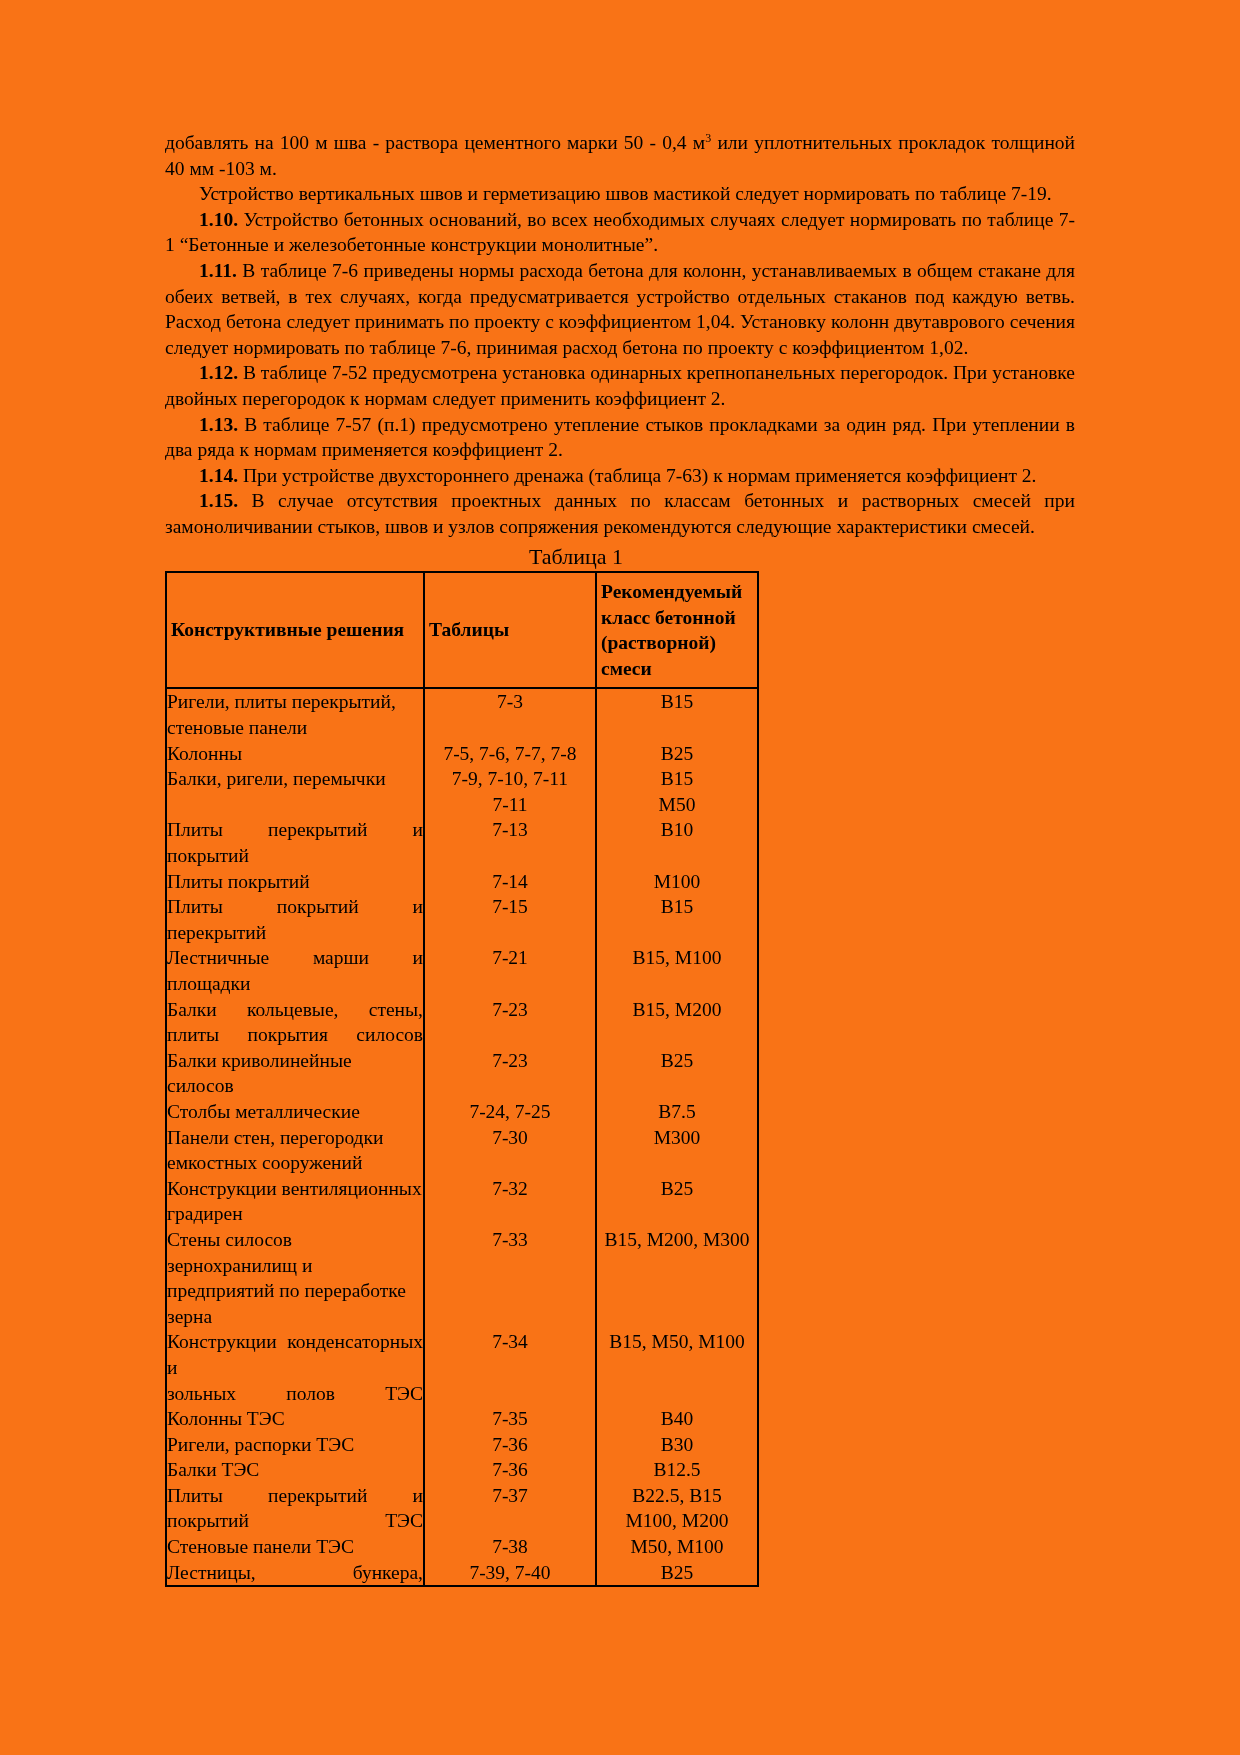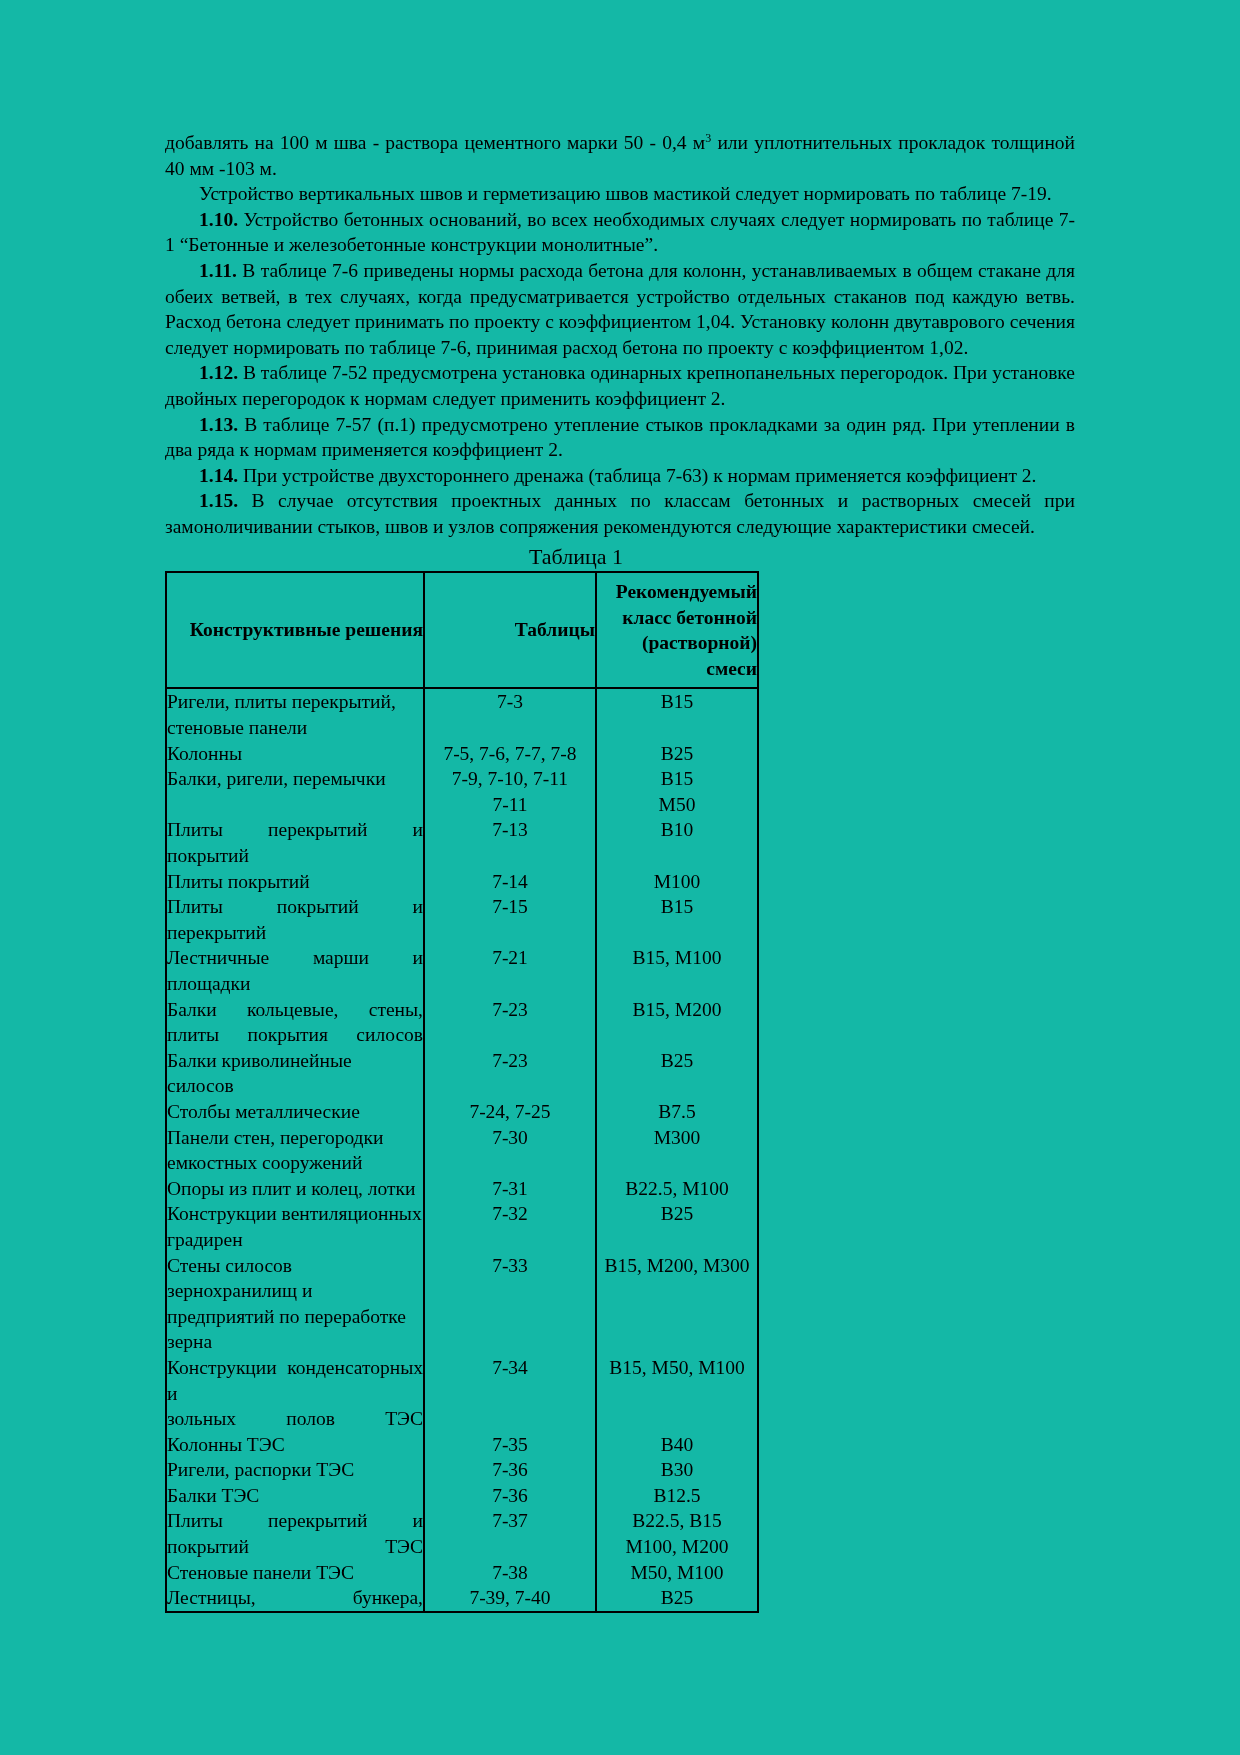--- a/index.html
+++ b/index.html
@@ -11,21 +11,21 @@
   body {
     font-family: "Liberation Serif", "DejaVu Serif", serif;
     color: #000000;
     -webkit-font-smoothing: antialiased;
   }
   .page {
     position: relative;
     width: 1240px;
     height: 1755px;
     margin: 0 auto;
-    background: #14b8a6;
+    background: #f97316;
     overflow: hidden;
     box-sizing: border-box;
   }
   .content {
     position: absolute;
     left: 165px;
     top: 130px;
     width: 910px;
   }
 
@@ -74,21 +74,21 @@
   table.data-table th,
   table.data-table td {
     padding: 0;
     vertical-align: top;
     font-size: 19.5px;
     line-height: 25.6px;
   }
   table.data-table th {
     border-right: 2px solid #000;
     border-bottom: 2px solid #000;
-    text-align: right;
+    text-align: left;
     font-weight: bold;
     padding: 6px 0 6px 4px;
     vertical-align: middle;
   }
   table.data-table th:last-child { border-right: none; }
 
   table.data-table td {
     border-right: 2px solid #000;
   }
   table.data-table td:last-child { border-right: none; }
@@ -297,31 +297,20 @@
               <span class="cellline">7-30</span>
               <span class="blank"></span>
             </td>
             <td class="col-class">
               <span class="cellline">M300</span>
               <span class="blank"></span>
             </td>
           </tr>
           <tr>
             <td class="col-name nojust">
-              <span class="cellline">Опоры из плит и колец, лотки</span>
-            </td>
-            <td class="col-tables">
-              <span class="cellline">7-31</span>
-            </td>
-            <td class="col-class">
-              <span class="cellline">B22.5, M100</span>
-            </td>
-          </tr>
-          <tr>
-            <td class="col-name nojust">
               <span class="cellline">Конструкции вентиляционных</span>
               <span class="cellline">градирен</span>
             </td>
             <td class="col-tables">
               <span class="cellline">7-32</span>
               <span class="blank"></span>
             </td>
             <td class="col-class">
               <span class="cellline">B25</span>
               <span class="blank"></span>

